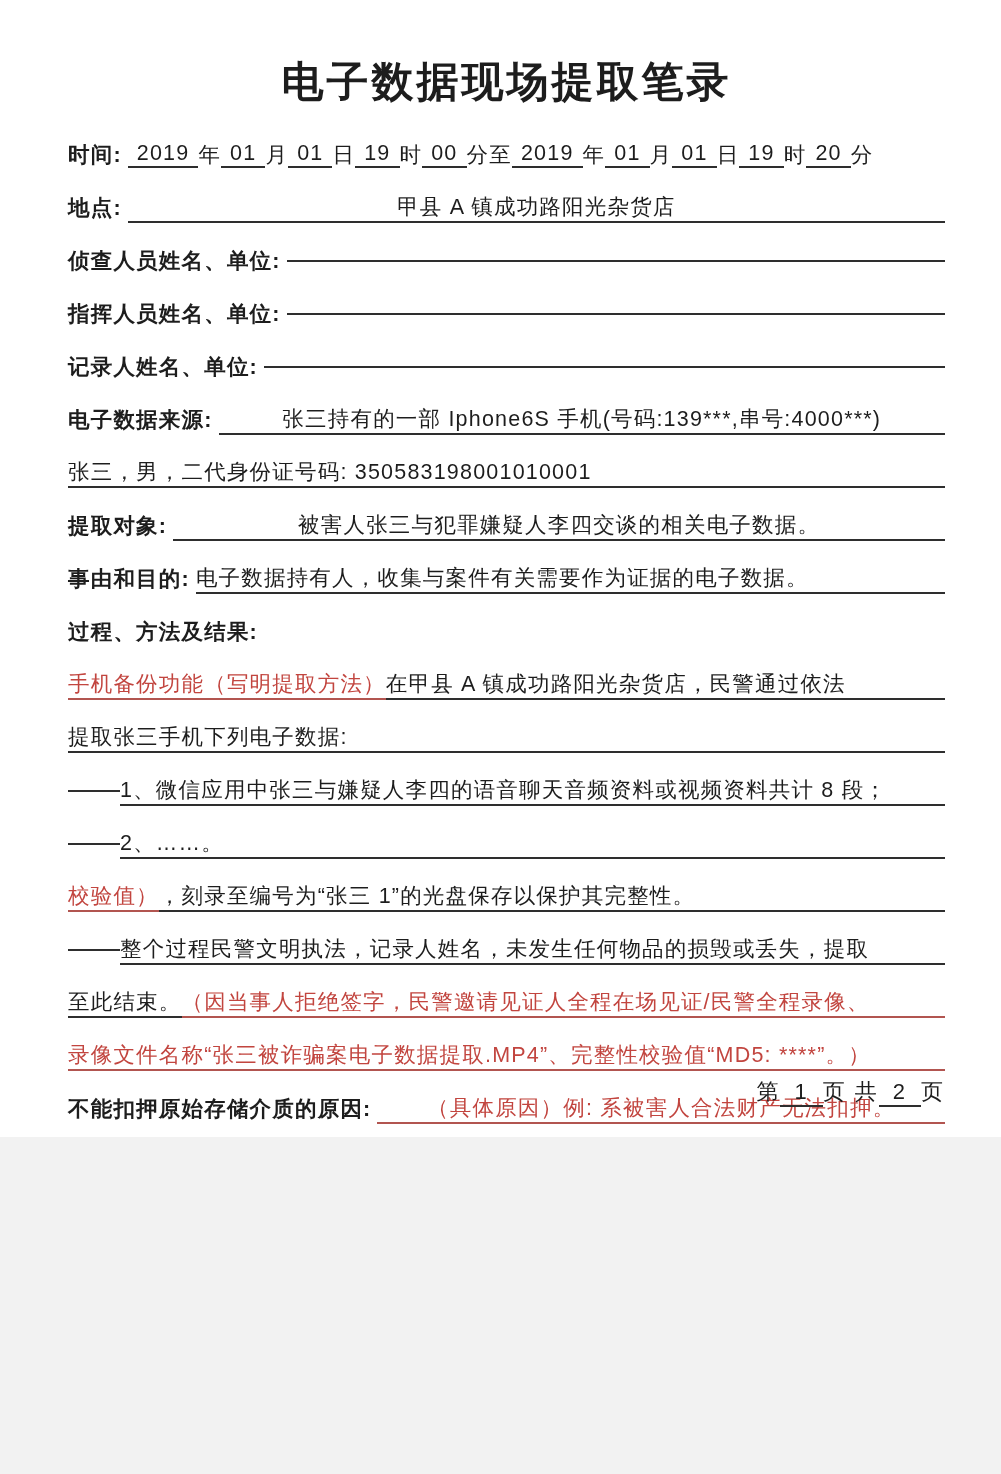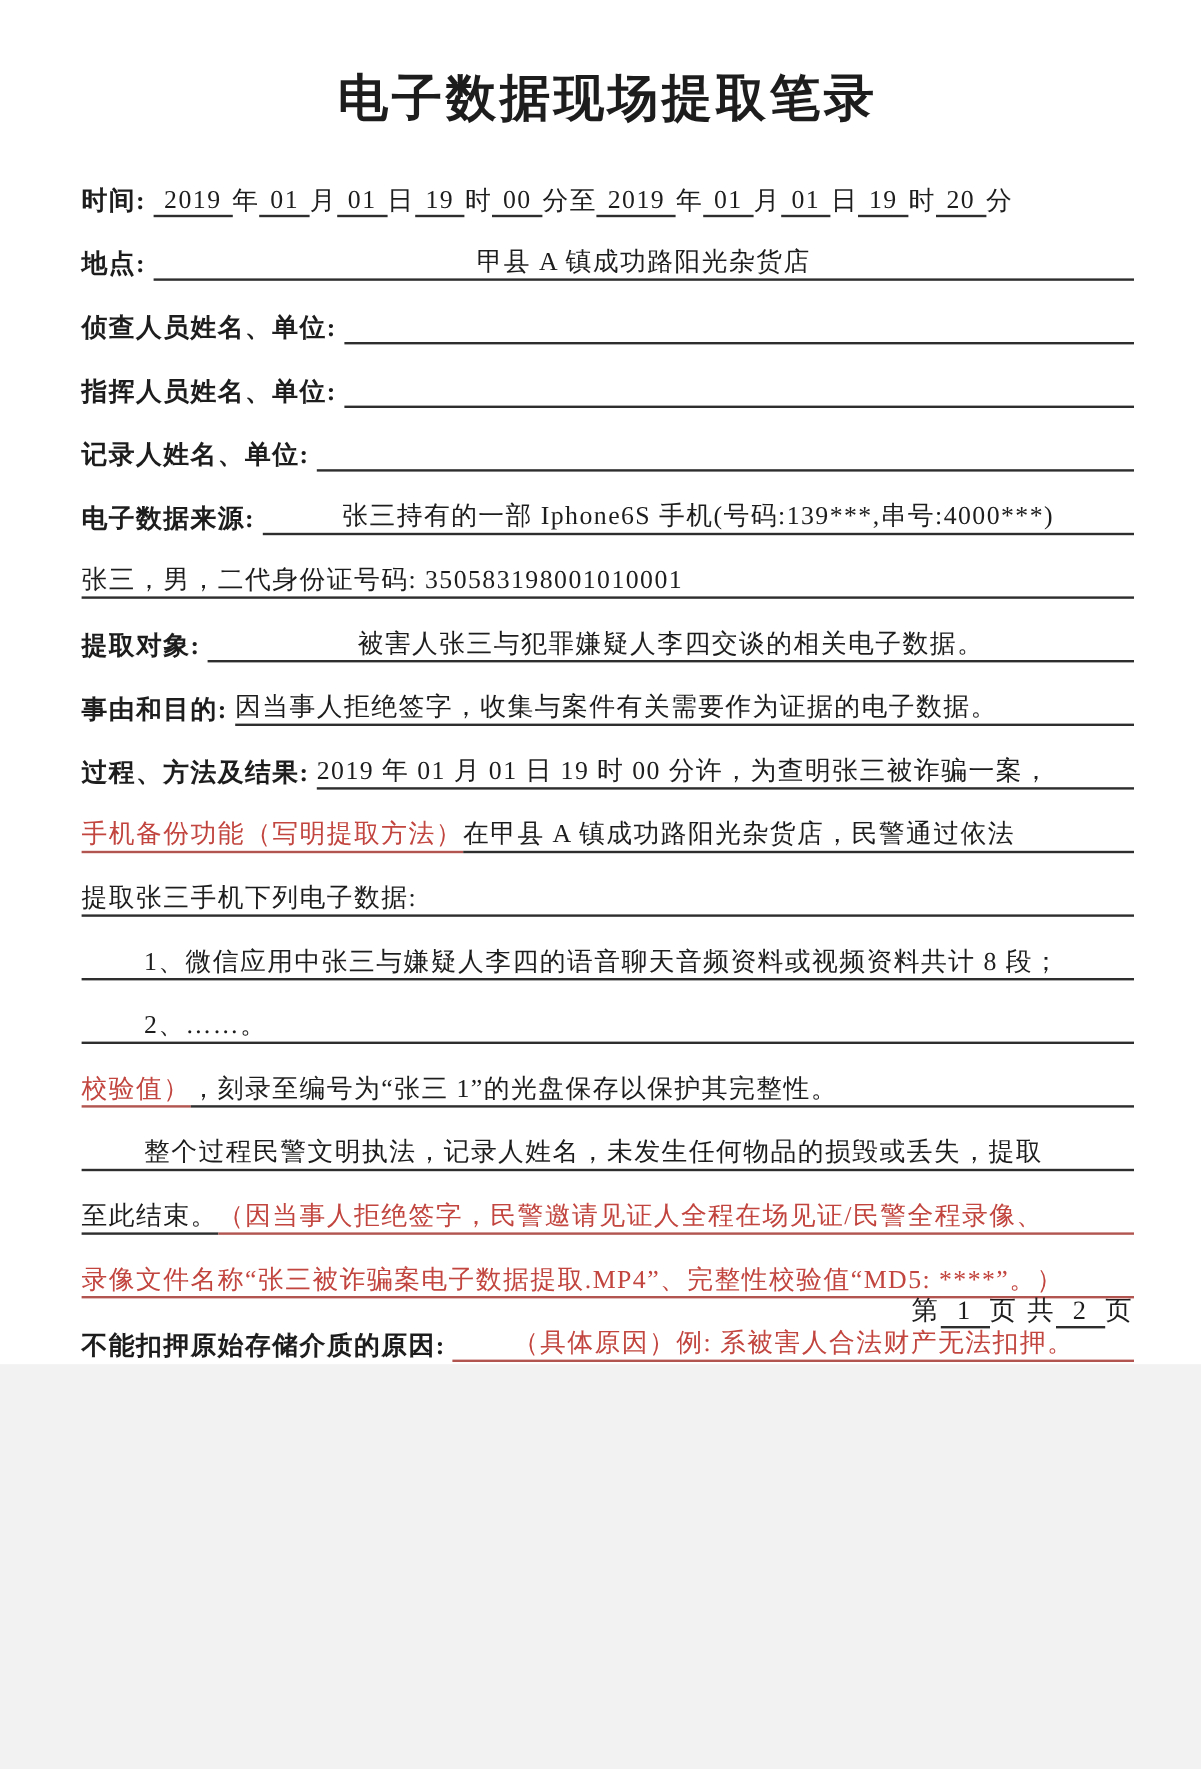--- a/index.html
+++ b/index.html
@@ -7,36 +7,36 @@
     --red:#c2453f;
     --line:#2e2e2e;
     --line-red:#b25550;
     --paper:#ffffff;
   }
   html,body{margin:0;padding:0;background:#f2f2f2;}
   .page{
     width:1001px;height:1137px;box-sizing:border-box;
     background:var(--paper);
     padding:42px 56px 0 68px;
-    font-family:Liberation Serif, serif;
+    font-family:Liberation Sans, sans-serif;
     color:var(--ink);
     overflow:hidden;
     position:relative;
   }
   .doc-title{
     text-align:center;
     font-size:42px;
     font-weight:bold;
     letter-spacing:3px;
     margin:12px 0 18px 0;
   }
   .lines{display:block;}
   .line{
     display:flex;
-    align-items:flex-end;
+    align-items:center;
     height:53px;
     font-size:21.5px;
     letter-spacing:1.2px;
     white-space:pre;
   }
   .lbl{
     font-weight:bold;
     padding-right:6px;
     white-space:pre;
   }
@@ -69,22 +69,22 @@
   <div class="doc-title">电子数据现场提取笔录</div>
   <div class="lines">
       <div class="line"><span class="lbl">时间:</span><span class="seg u pad">2019</span><span class="seg">年</span><span class="seg u pad">01</span><span class="seg">月</span><span class="seg u pad">01</span><span class="seg">日</span><span class="seg u pad">19</span><span class="seg">时</span><span class="seg u pad">00</span><span class="seg">分至</span><span class="seg u pad">2019</span><span class="seg">年</span><span class="seg u pad">01</span><span class="seg">月</span><span class="seg u pad">01</span><span class="seg">日</span><span class="seg u pad">19</span><span class="seg">时</span><span class="seg u pad">20</span><span class="seg">分</span></div>
       <div class="line"><span class="lbl">地点:</span><span class="seg u fill center">甲县 A 镇成功路阳光杂货店</span></div>
       <div class="line"><span class="lbl">侦查人员姓名、单位:</span><span class="seg u fill"></span></div>
       <div class="line"><span class="lbl">指挥人员姓名、单位:</span><span class="seg u fill"></span></div>
       <div class="line"><span class="lbl">记录人姓名、单位:</span><span class="seg u fill"></span></div>
       <div class="line"><span class="lbl">电子数据来源:</span><span class="seg u fill center">张三持有的一部 Iphone6S 手机(号码:139***,串号:4000***)</span></div>
       <div class="line"><span class="seg u fill">张三，男，二代身份证号码: 350583198001010001</span></div>
       <div class="line"><span class="lbl">提取对象:</span><span class="seg u fill center">被害人张三与犯罪嫌疑人李四交谈的相关电子数据。</span></div>
-      <div class="line"><span class="lbl">事由和目的:</span><span class="seg u fill">因当事人拒绝签字，收集与案件有关需要作为证据的电子数据。</span></div>
-      <div class="line"><span class="lbl">过程、方法及结果:</span><span class="seg u fill">2019 年 01 月 01 日 19 时 00 分许，为查明张三被诈骗一案，</span></div>
+      <div class="line"><span class="lbl">事由和目的:</span><span class="seg u fill">电子数据持有人，收集与案件有关需要作为证据的电子数据。</span></div>
+      <div class="line"><span class="lbl">过程、方法及结果:</span></div>
       <div class="line"><span class="seg u red">手机备份功能（写明提取方法）</span><span class="seg u">在甲县 A 镇成功路阳光杂货店，民警通过</span><span class="seg u fill">依法</span></div>
       <div class="line"><span class="seg u fill">提取张三手机下列电子数据:</span></div>
       <div class="line"><span class="seg u indent"></span><span class="seg u fill">1、微信应用中张三与嫌疑人李四的语音聊天音频资料或视频资料共计 8 段；</span></div>
       <div class="line"><span class="seg u indent"></span><span class="seg u fill">2、……。</span></div>
       <div class="line"><span class="seg u red">校验值）</span><span class="seg u fill">，刻录至编号为“张三 1”的光盘保存以保护其完整性。</span></div>
       <div class="line"><span class="seg u indent"></span><span class="seg u fill">整个过程民警文明执法，记录人姓名，未发生任何物品的损毁或丢失，提取</span></div>
       <div class="line"><span class="seg u">至此结束。</span><span class="seg u red fill">（因当事人拒绝签字，民警邀请见证人全程在场见证/民警全程录像、</span></div>
       <div class="line"><span class="seg u red fill">录像文件名称“张三被诈骗案电子数据提取.MP4”、完整性校验值“MD5: ****”。）</span></div>
       <div class="line"><span class="lbl">不能扣押原始存储介质的原因:</span><span class="seg u red fill center">（具体原因）例: 系被害人合法财产无法扣押。</span></div>
       <div class="line"><span class="lbl">原始存储介质的存放地点:</span><span class="seg u fill center">手机由张三自行随时保管存放。</span></div>

